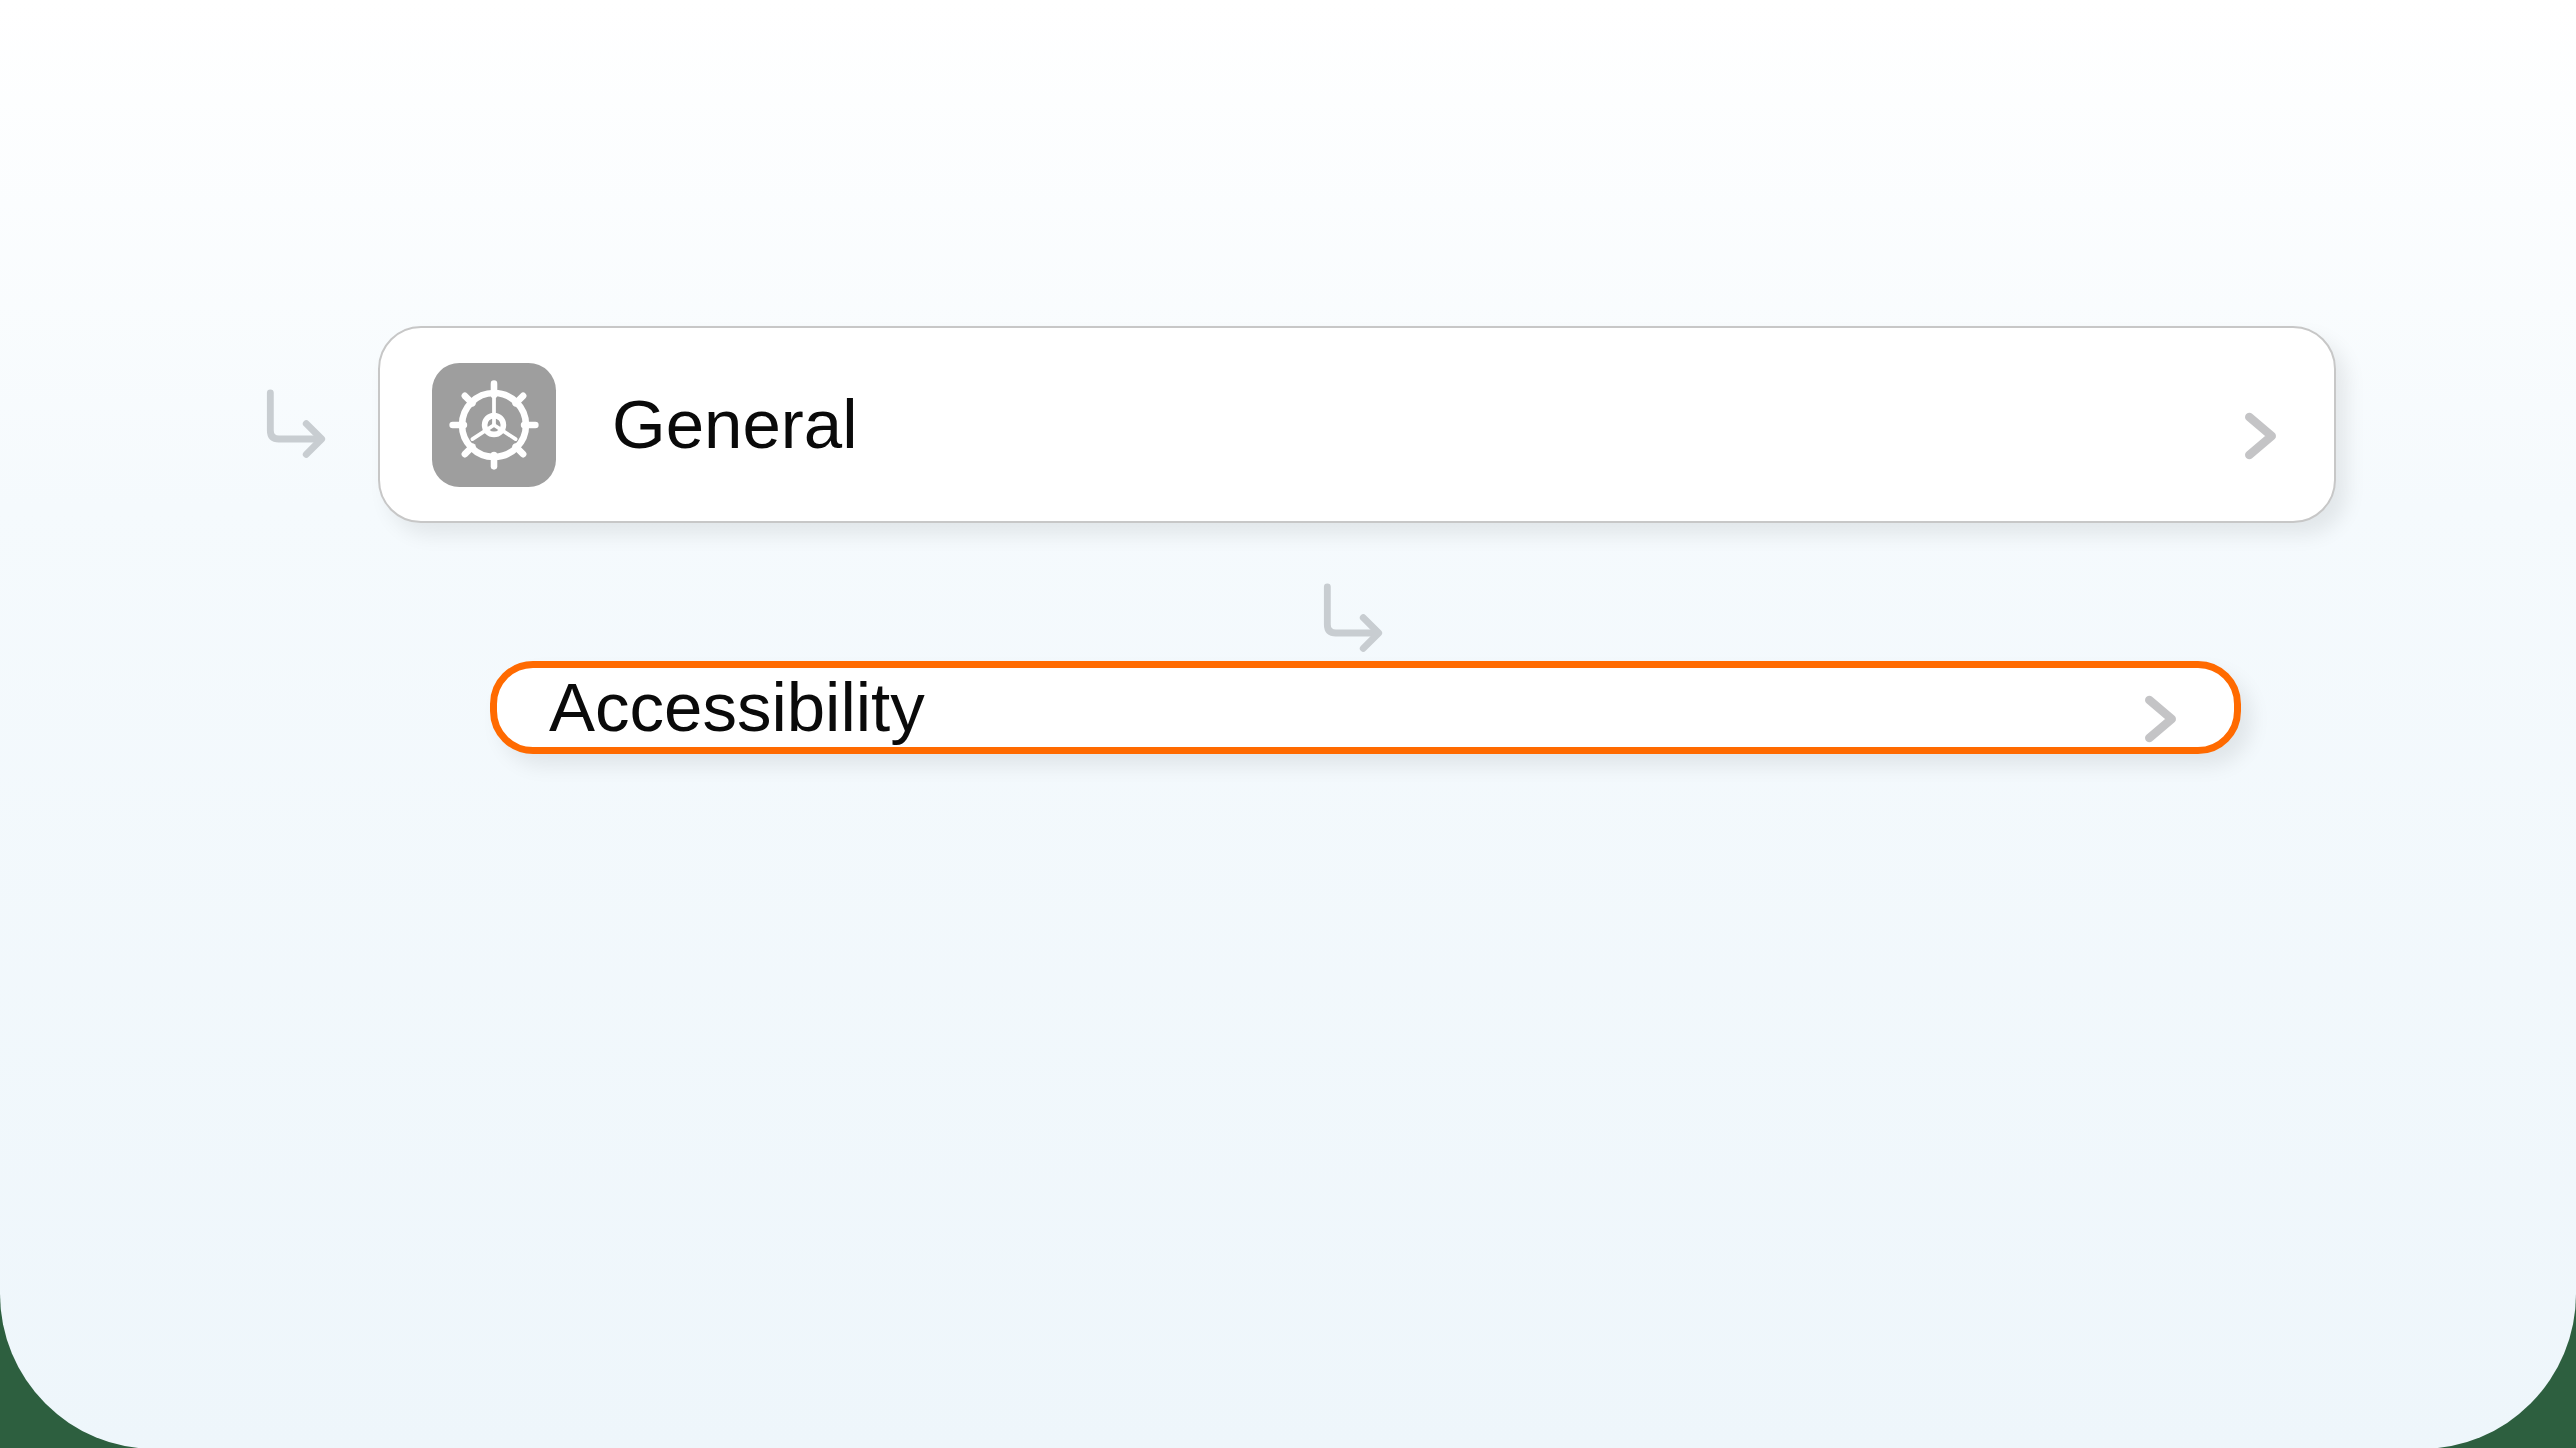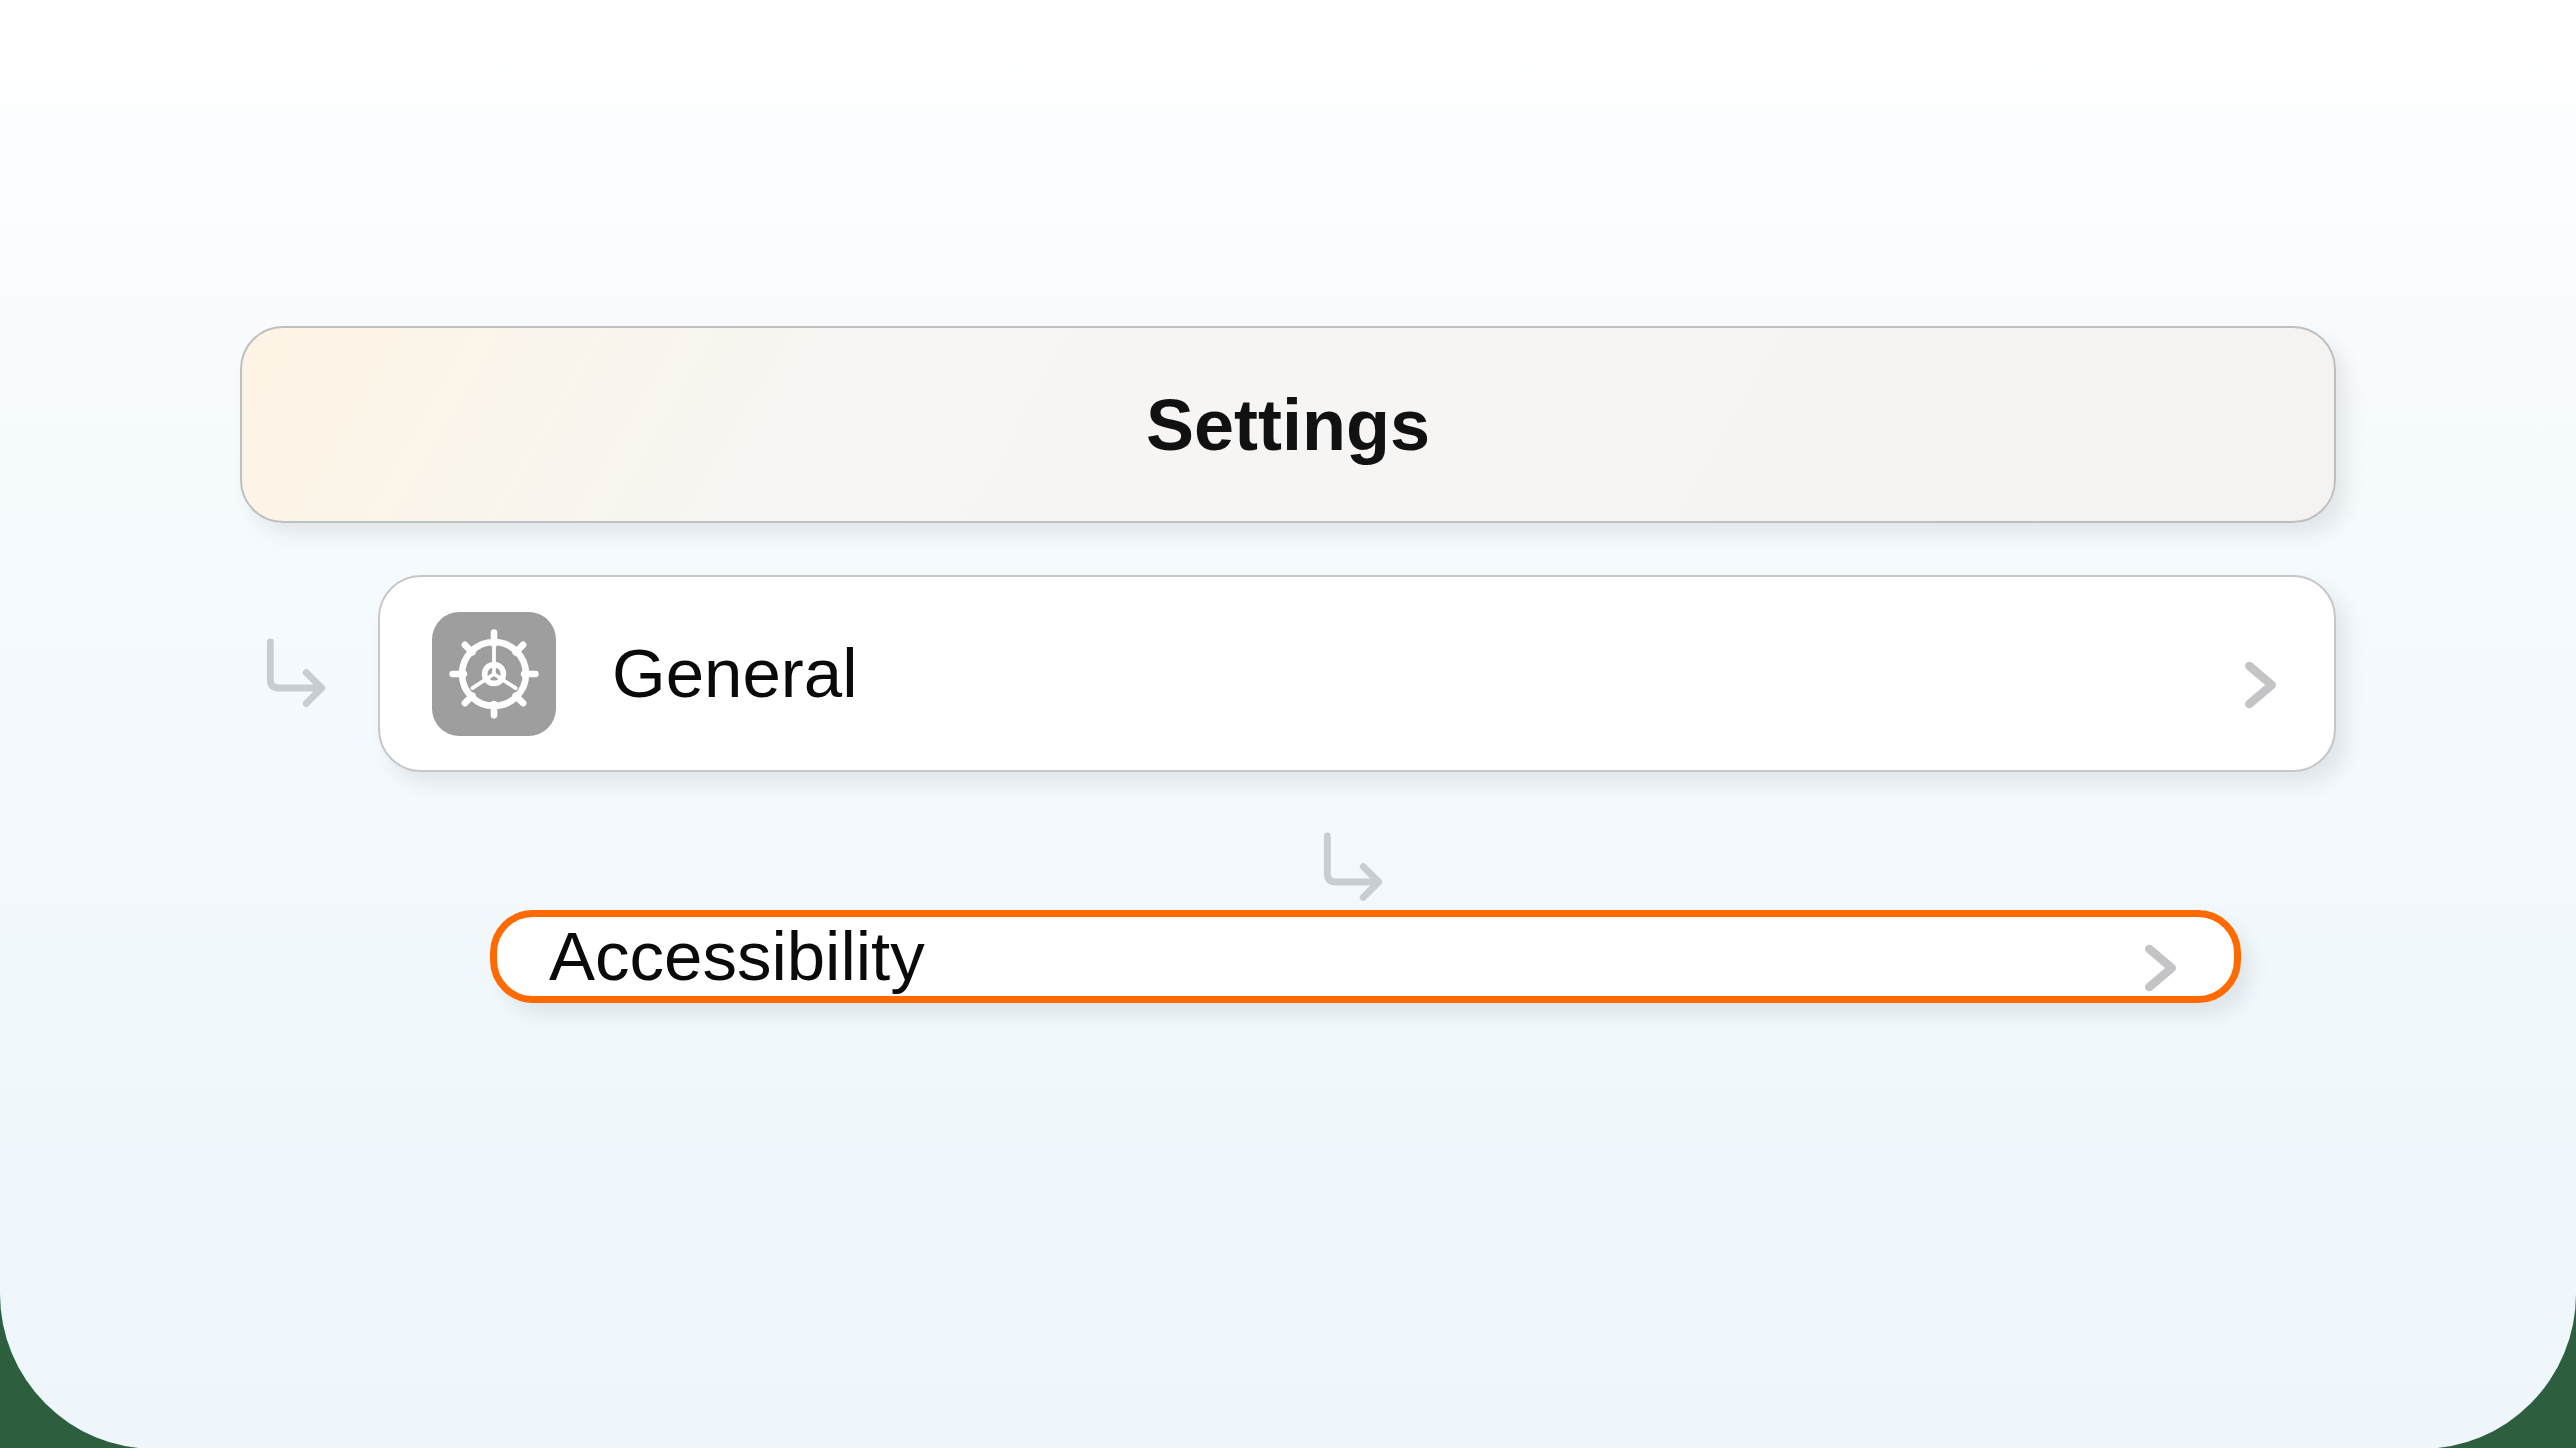--- a/index.html
+++ b/index.html
@@ -134,25 +134,20 @@
       fill: none;
       stroke-linecap: round;
       stroke-linejoin: round;
     }
   </style>
 </head>
 <body>
 
 <div class="panel">
 
-  <div class="row-wrapper indent-0">
-    <div class="card card-header">
-      <span>Settings</span>
-    </div>
-  </div>
 
   <div class="row-wrapper indent-1">
     <div class="arrow-connector">
       <svg viewBox="0 0 100 90">
         <path d="M20 8 L20 52 Q20 62 30 62 L78 62"></path>
         <path d="M62 44 L80 62 L62 80"></path>
       </svg>
     </div>
     <div class="card card-item card-item-general">
       <div class="icon-box">

